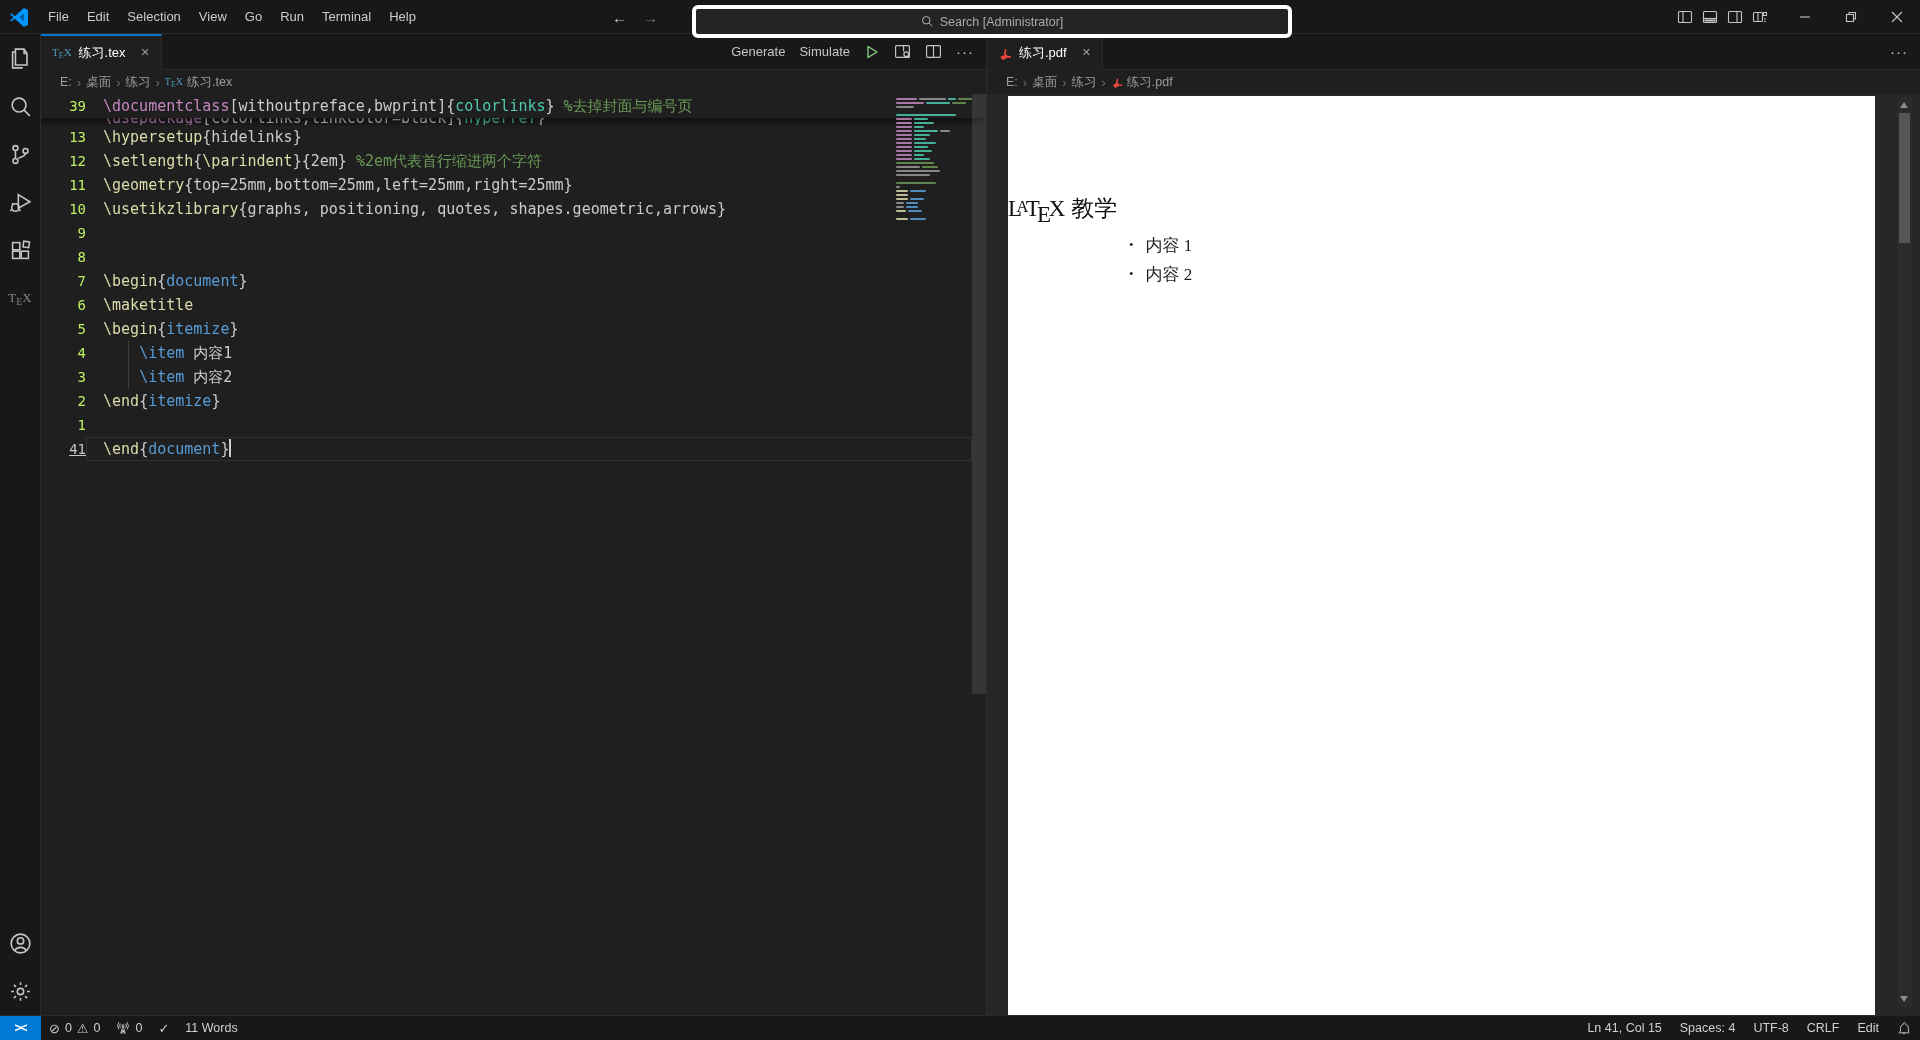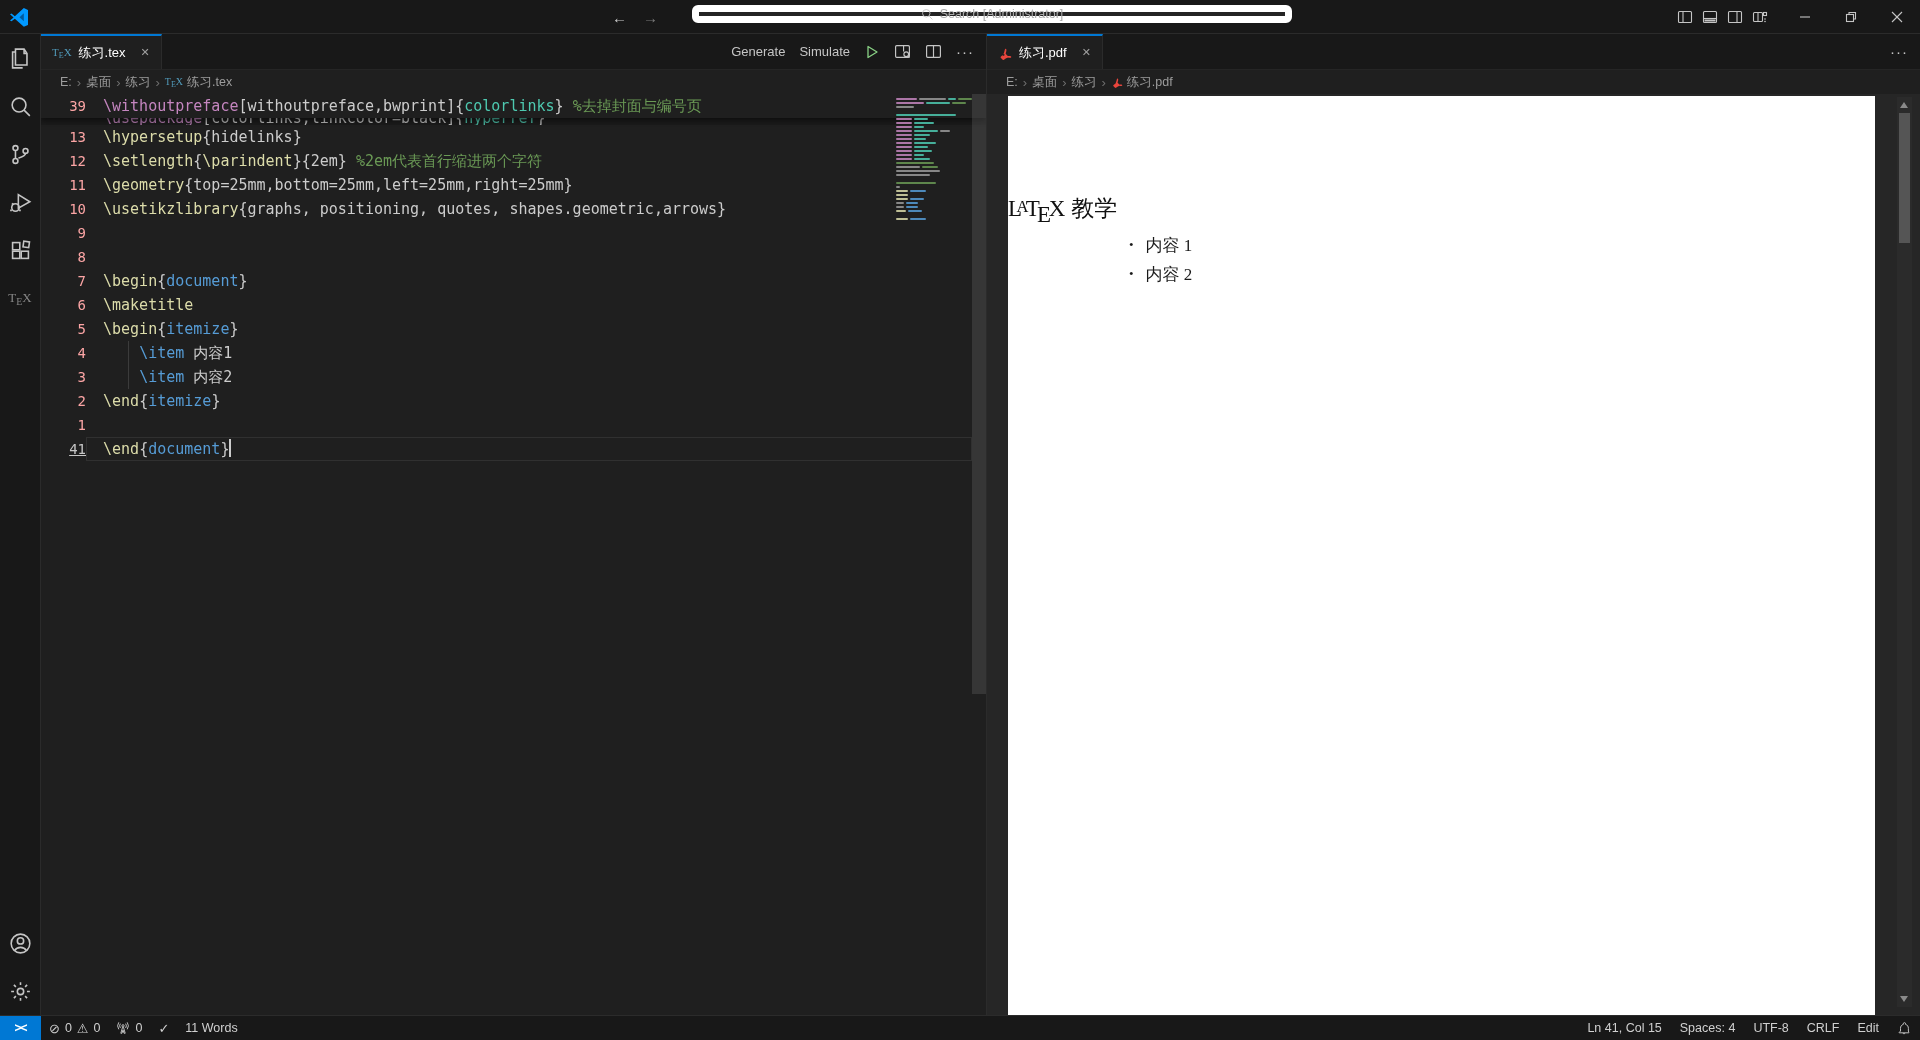--- a/index.html
+++ b/index.html
@@ -8,22 +8,22 @@
 
   
   .titlebar { position:relative; height:34px; background:#181818; display:flex; align-items:center;
     border-bottom:1px solid #2b2b2b; }
   .vscode-logo { width:20px; height:20px; margin:0 10px 0 9px; flex:0 0 auto; }
   .menu { display:flex; }
   .menu-item { padding:4px 9px; font-size:13px; color:#cccccc; border-radius:5px; cursor:default; }
   .nav-arrows { position:absolute; left:612px; top:0; height:34px; display:flex; align-items:center; gap:16px;
     font-size:15px; color:#cccccc; }
   .nav-arrows .fwd { color:#7a7a7a; }
-  .searchbox { position:absolute; left:692px; top:5px; width:600px; height:18px; background:#242424;
-    border:7px solid #ffffff; border-radius:6px; display:flex; align-items:center; justify-content:center;
+  .searchbox { position:absolute; left:692px; top:5px; width:600px; height:33px; background:#242424;
+    border:4px solid #ffffff; border-radius:6px; display:flex; align-items:center; justify-content:center;
     gap:6px; font-size:12.5px; color:#aaaaaa; }
   .tb-right { margin-left:auto; display:flex; align-items:center; height:34px; }
   .layout-icons { display:flex; align-items:center; gap:9px; margin-right:14px; }
   .layout-icons svg { display:block; }
   .win-btn { width:46px; height:34px; display:flex; align-items:center; justify-content:center; }
 
   
   .main { display:flex; height:981px; }
   .activitybar { width:41px; background:#181818; border-right:1px solid #2b2b2b; display:flex;
     flex-direction:column; align-items:center; }
@@ -52,21 +52,21 @@
   
   .breadcrumbs { height:24px; background:#1f1f1f; display:flex; align-items:center; padding-left:19px;
     font-size:12.5px; color:#9d9d9d; }
   .breadcrumbs .sep { margin:0 5px; color:#6e6e6e; font-size:13px; }
   .breadcrumbs .crumb { display:flex; align-items:center; gap:4px; }
 
   
   .editor { position:relative; flex:1; background:#1f1f1f; overflow:hidden;
     font-family:"DejaVu Sans Mono", monospace; font-size:15px; line-height:24px; }
   .row { display:flex; height:24px; position:relative; }
-  .row .ln { flex:0 0 45px; text-align:right; color:#fca5a5; font-size:14px; }
+  .row .ln { flex:0 0 45px; text-align:right; color:#bef264; font-size:14px; }
   .row .txt { padding-left:17px; white-space:pre; position:relative; color:#cccccc; }
   .row.sticky { position:relative; z-index:3; background:#1f1f1f; box-shadow:0 3px 5px rgba(0,0,0,.45); }
   .row.sliver { height:7px; overflow:hidden; background:#1b1b1b; opacity:.85; }
   .row.sliver .txt { margin-top:-12px; }
   .row.cur .ln { color:#c6c6c6;text-decoration:underline; }
   .row.cur::before { content:""; position:absolute; left:45px; right:14px; top:0; bottom:0;
     border:1px solid #303030; pointer-events:none; }
   .guide { position:absolute; left:42px; top:0; bottom:0; width:1px; background:#3b3b3b; }
   .cursor { display:inline-block; width:2px; height:18px; background:#cccccc; vertical-align:-3px; }
 
@@ -113,20 +113,30 @@
   svg.stroke-ic { stroke:#c5c5c5; fill:none; stroke-width:1.1; }
 </style>
 </head>
 <body>
 
 <div class="titlebar">
   <svg class="vscode-logo" viewBox="0 0 24 24">
     <path fill="#0098ff" d="M17.8 1.2 7 11 3 7.9 1.2 8.8l4.3 3.7-4.3 3.7 1.8.9L7 14l10.8 9.8 5-2.3V3.5z"></path>
     <path fill="#005a9e" d="M17.8 7.6 12.6 12.4l5.2 4.8z"></path>
   </svg>
+  <div class="menu" id="menu-bar">
+      <span class="menu-item">File</span>
+      <span class="menu-item">Edit</span>
+      <span class="menu-item">Selection</span>
+      <span class="menu-item">View</span>
+      <span class="menu-item">Go</span>
+      <span class="menu-item">Run</span>
+      <span class="menu-item">Terminal</span>
+      <span class="menu-item">Help</span>
+    </div>
 
   <div class="nav-arrows">
     <span>←</span>
     <span class="fwd">→</span>
   </div>
   <div class="searchbox">
     <svg width="13" height="13" viewBox="0 0 16 16" class="stroke-ic">
         <circle cx="6.5" cy="6.5" r="4.6"></circle>
         <line x1="10" y1="10" x2="14" y2="14"></line>
       </svg>
@@ -276,21 +286,21 @@
         <span class="sep">›</span>
         <span class="crumb">
           <span class="tex-icon" style="font-size:10px">T<span class="e">E</span>X</span>
           <span>练习.tex</span>
         </span>
       </div>
     <div class="editor">
       <div id="code-rows">
           <div class="row sticky">
             <div class="ln">39</div>
-            <div class="txt"><span class="tk-kw">\withoutpreface</span><span class="tk-txt">[withoutpreface,bwprint]{</span><span class="tk-cls">colorlinks</span><span class="tk-txt">} </span><span class="tk-cmt">%去掉封面与编号页</span></div>
+            <div class="txt"><span class="tk-kw">\documentclass</span><span class="tk-txt">[withoutpreface,bwprint]{</span><span class="tk-cls">colorlinks</span><span class="tk-txt">} </span><span class="tk-cmt">%去掉封面与编号页</span></div>
           </div>
           <div class="row sliver">
             <div class="ln"></div>
             <div class="txt"><span class="tk-kw">\usepackage</span><span class="tk-txt">[colorlinks,linkcolor=black]{</span><span class="tk-cls">hyperref</span><span class="tk-txt">}</span></div>
           </div>
           <div class="row">
             <div class="ln">13</div>
             <div class="txt"><span class="tk-cmd">\hypersetup</span><span class="tk-txt">{hidelinks}</span></div>
           </div>
           <div class="row">

